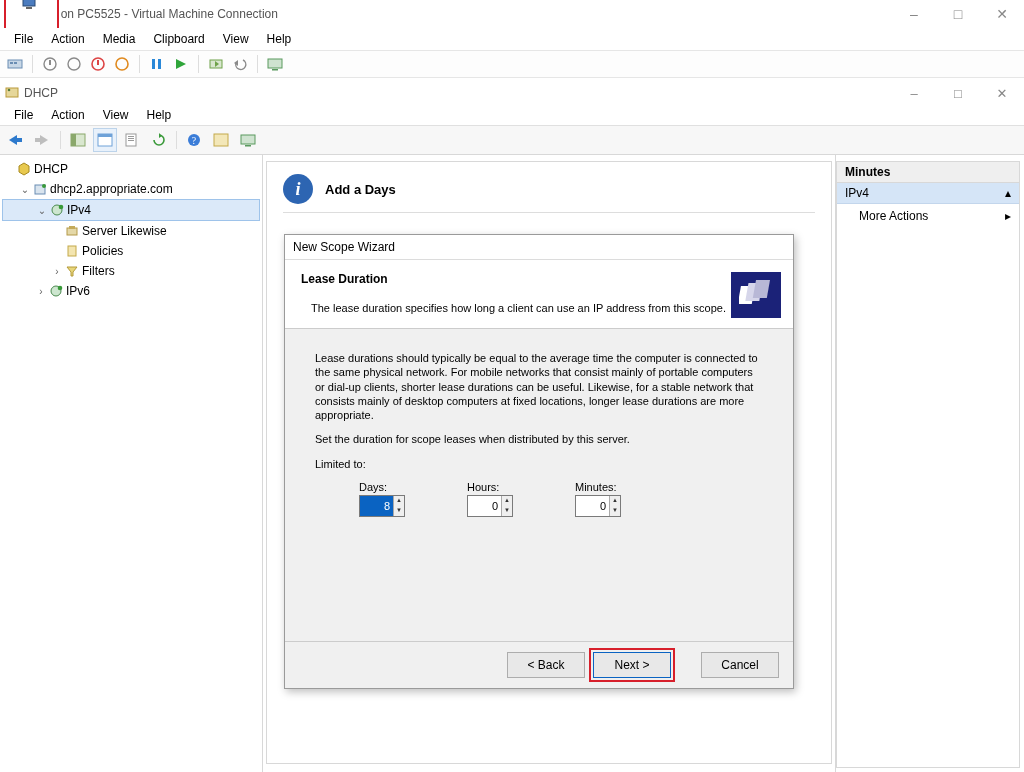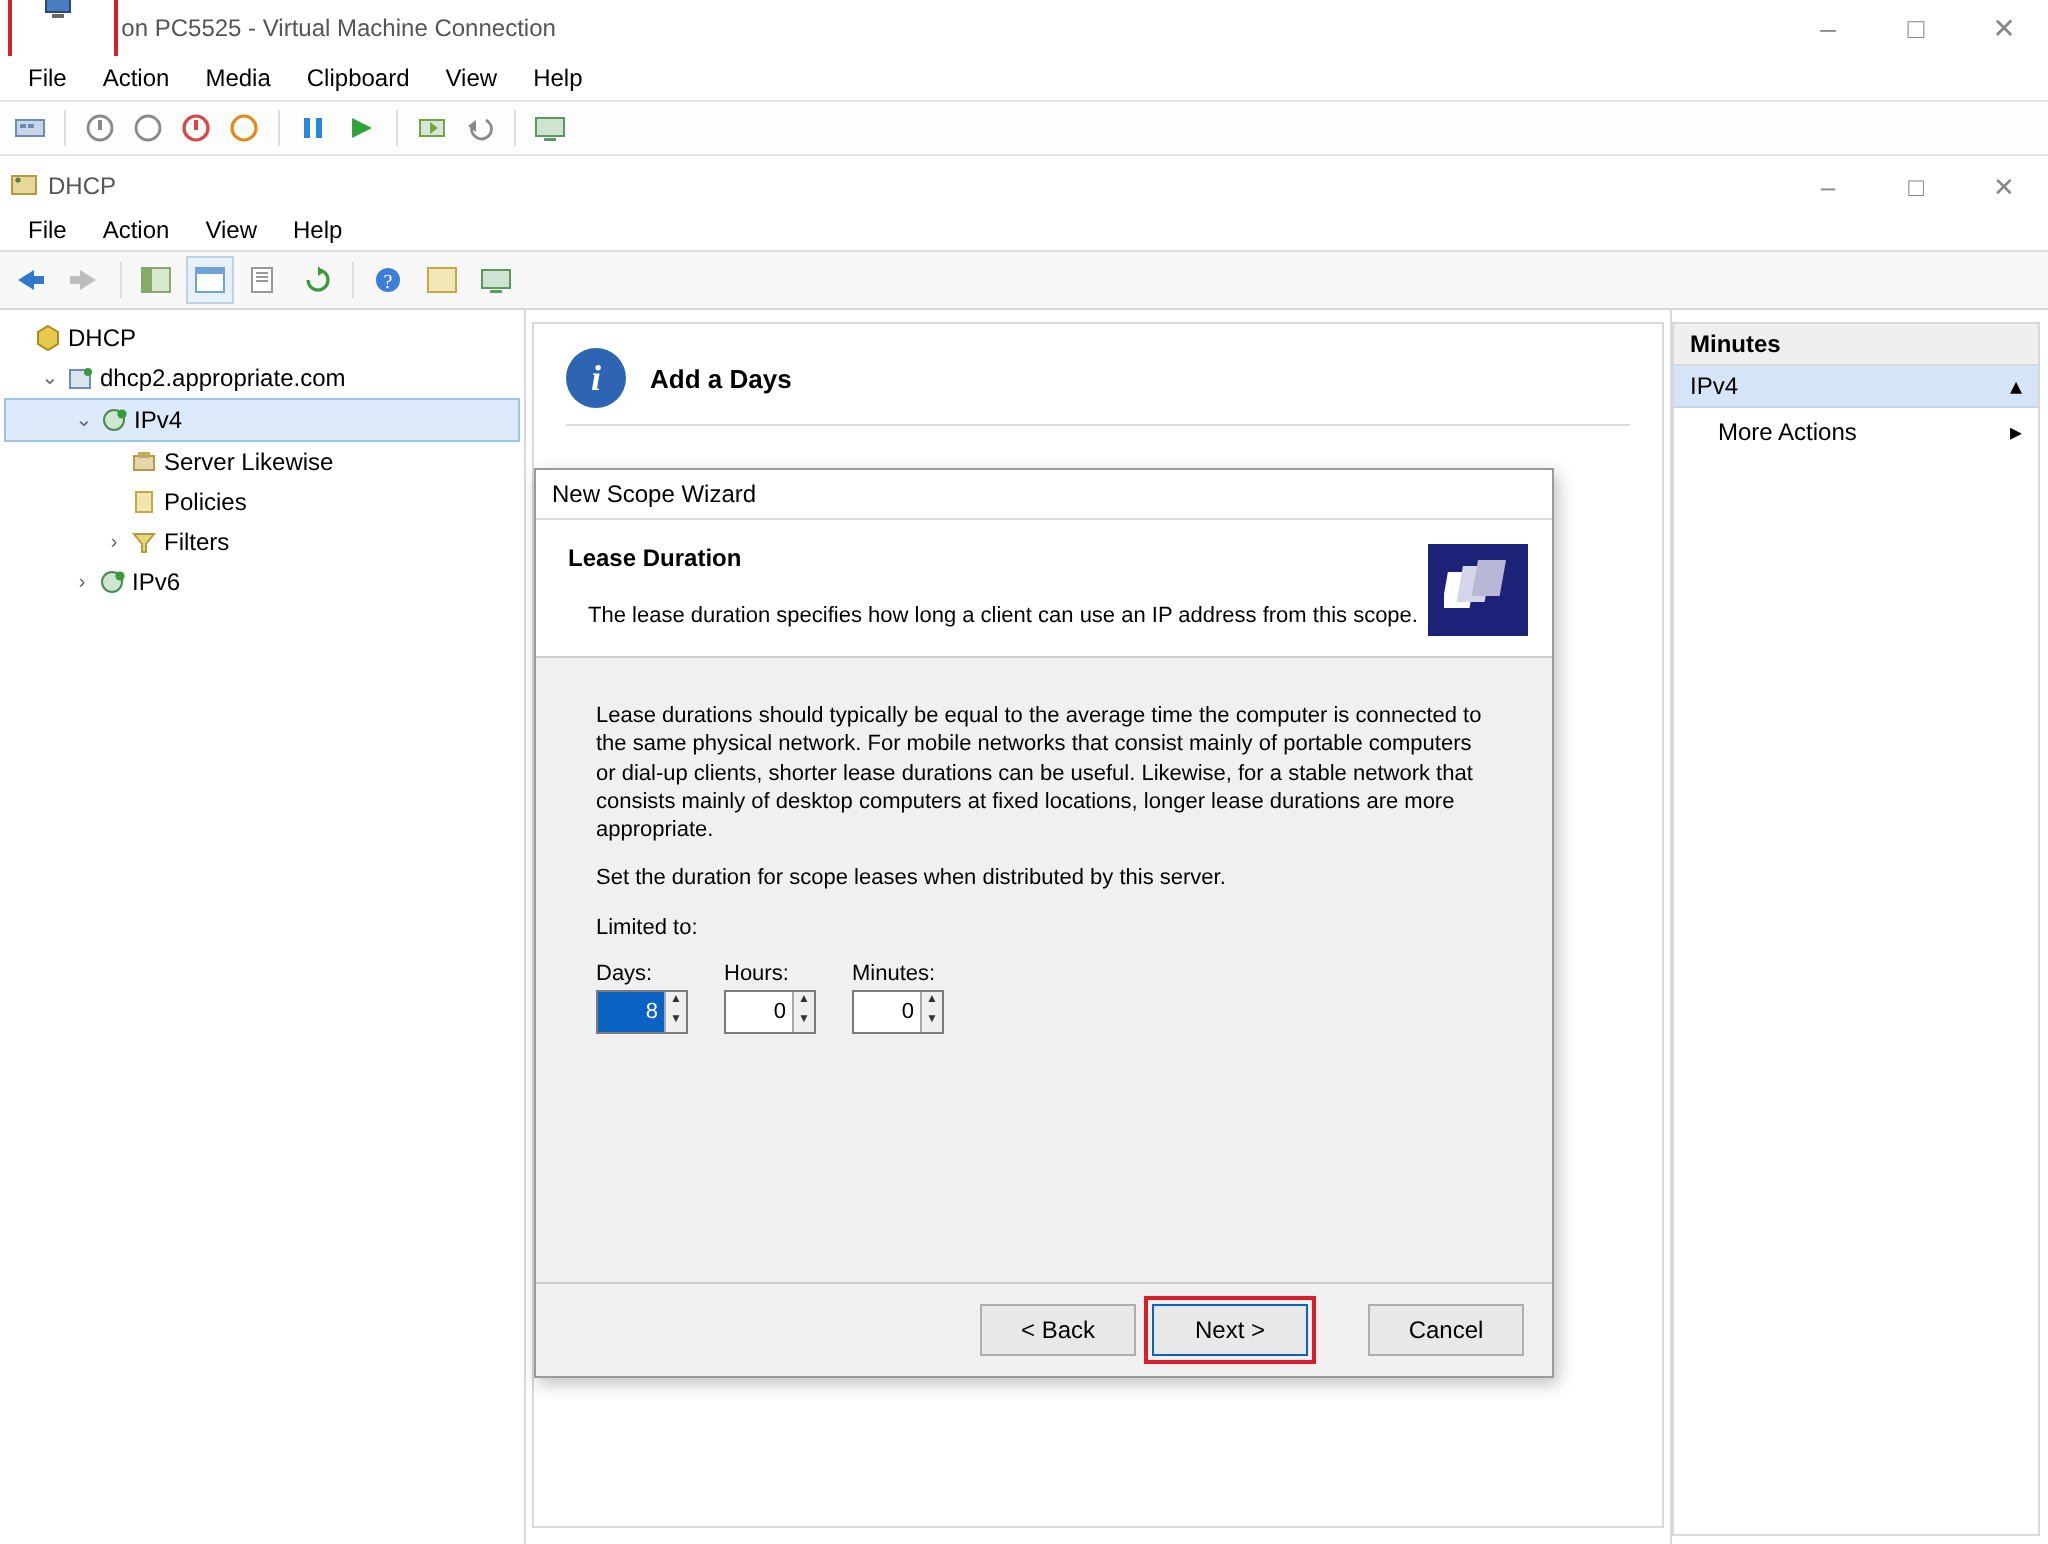--- a/index.html
+++ b/index.html
@@ -258,21 +258,21 @@
   .actions-item {
     padding:5px 8px 5px 22px;
     display:flex;
     justify-content:space-between;
     align-items:center;
   }
 
   
   .wizard {
     position:absolute;
-    left:0px; top:72px;
+    left:17px; top:72px;
     width:508px;
     background:#f0f0f0;
     border:1px solid #9a9a9a;
     box-shadow: 2px 3px 8px rgba(0,0,0,.25);
     z-index:10;
   }
   .wizard-title {
     height:24px;
     background:#fff;
     display:flex;
@@ -309,21 +309,21 @@
     font-size:11px;
     color:#000;
     min-height:270px;
   }
   .wizard-body p { margin:0 0 10px 0; line-height:1.3; }
   .duration-row {
     display:flex;
     gap:18px;
     margin-top:6px;
   }
-  .dur-col { display:flex; flex-direction:column; gap:2px; }
+  .dur-col { display:flex; flex-direction:column; gap:2px;margin-left:44px; }
   .spinner {
     display:flex;
     border:1px solid #7a7a7a;
     width:44px;
     height:20px;
     background:#fff;
   }
   .spinner input {
     border:none;
     width:28px;

